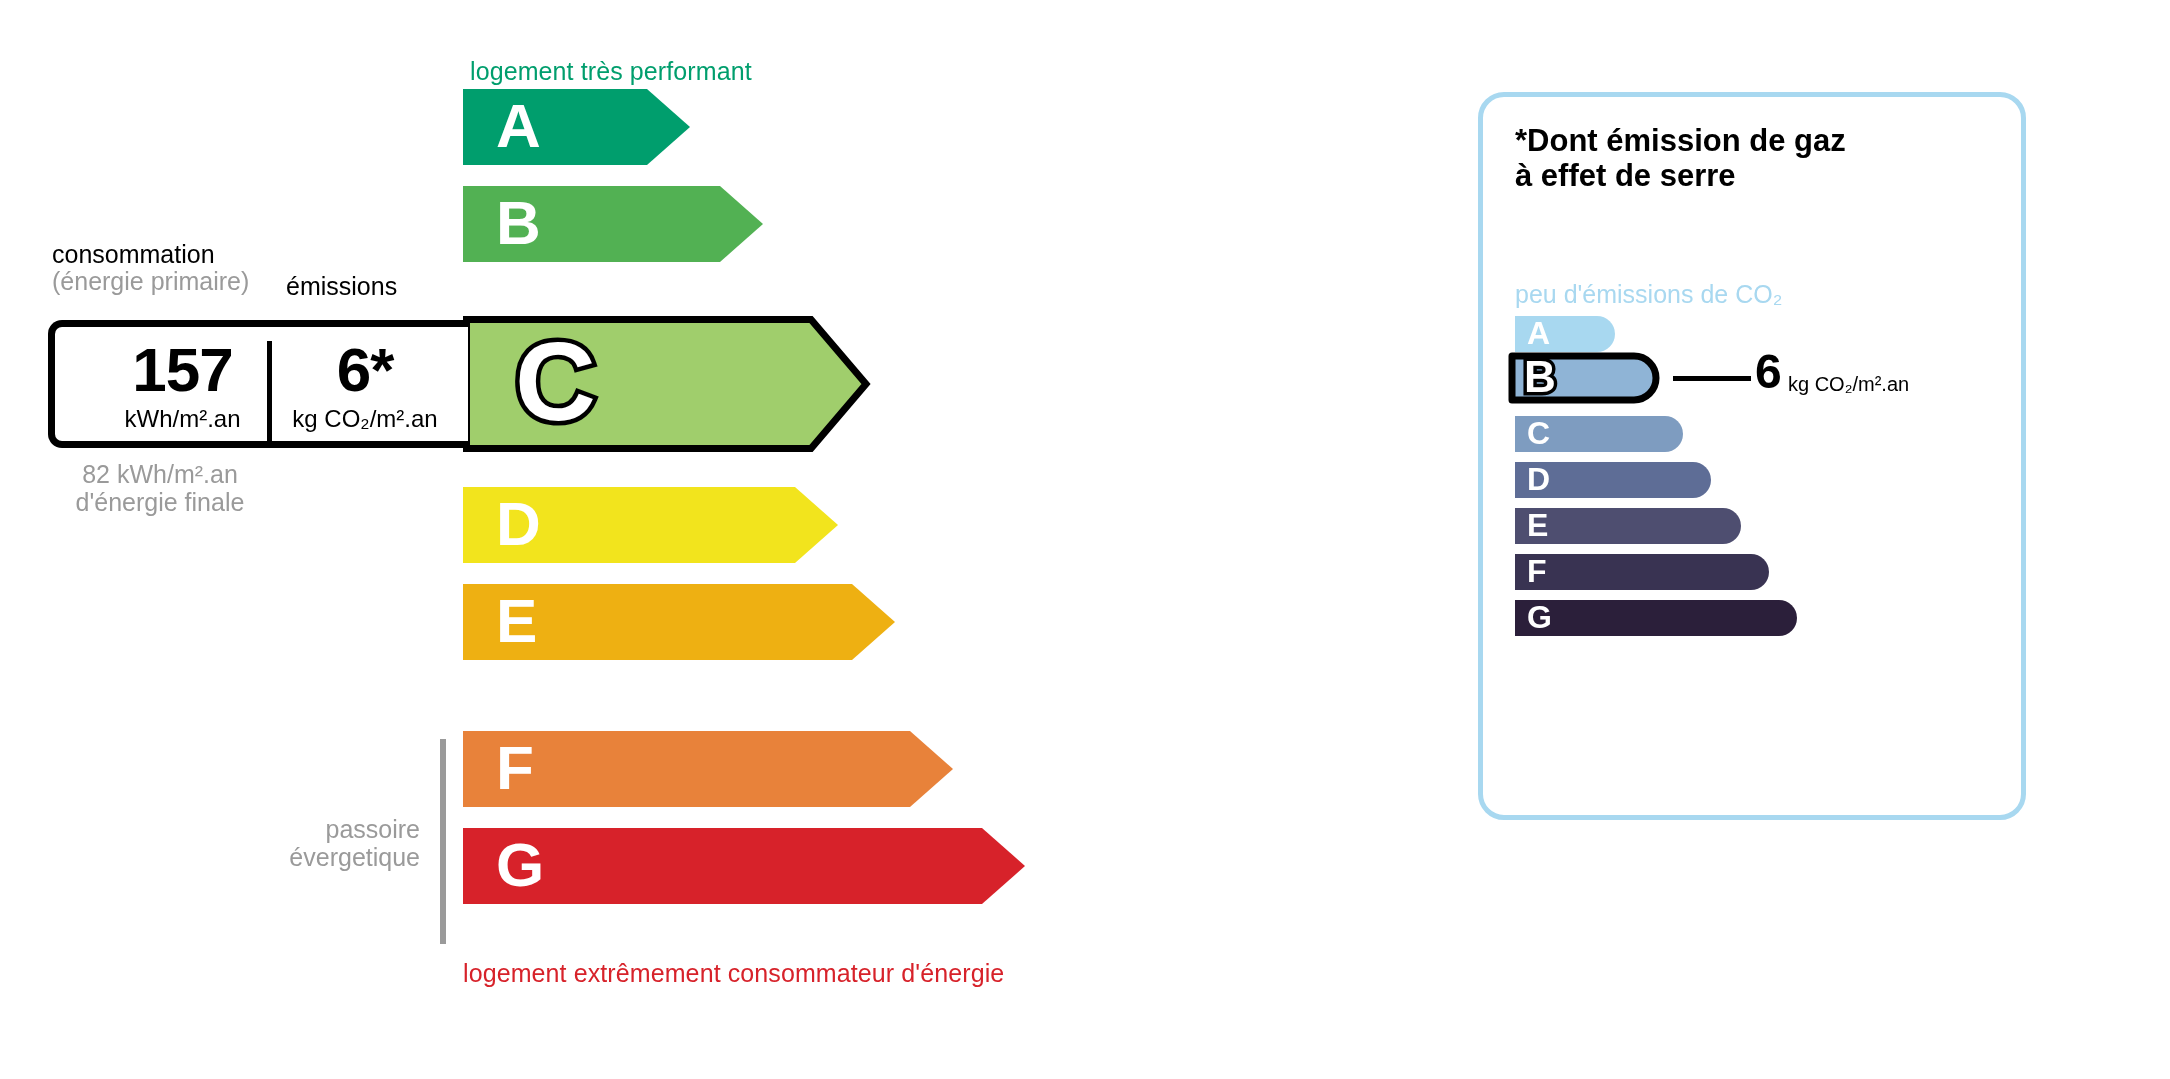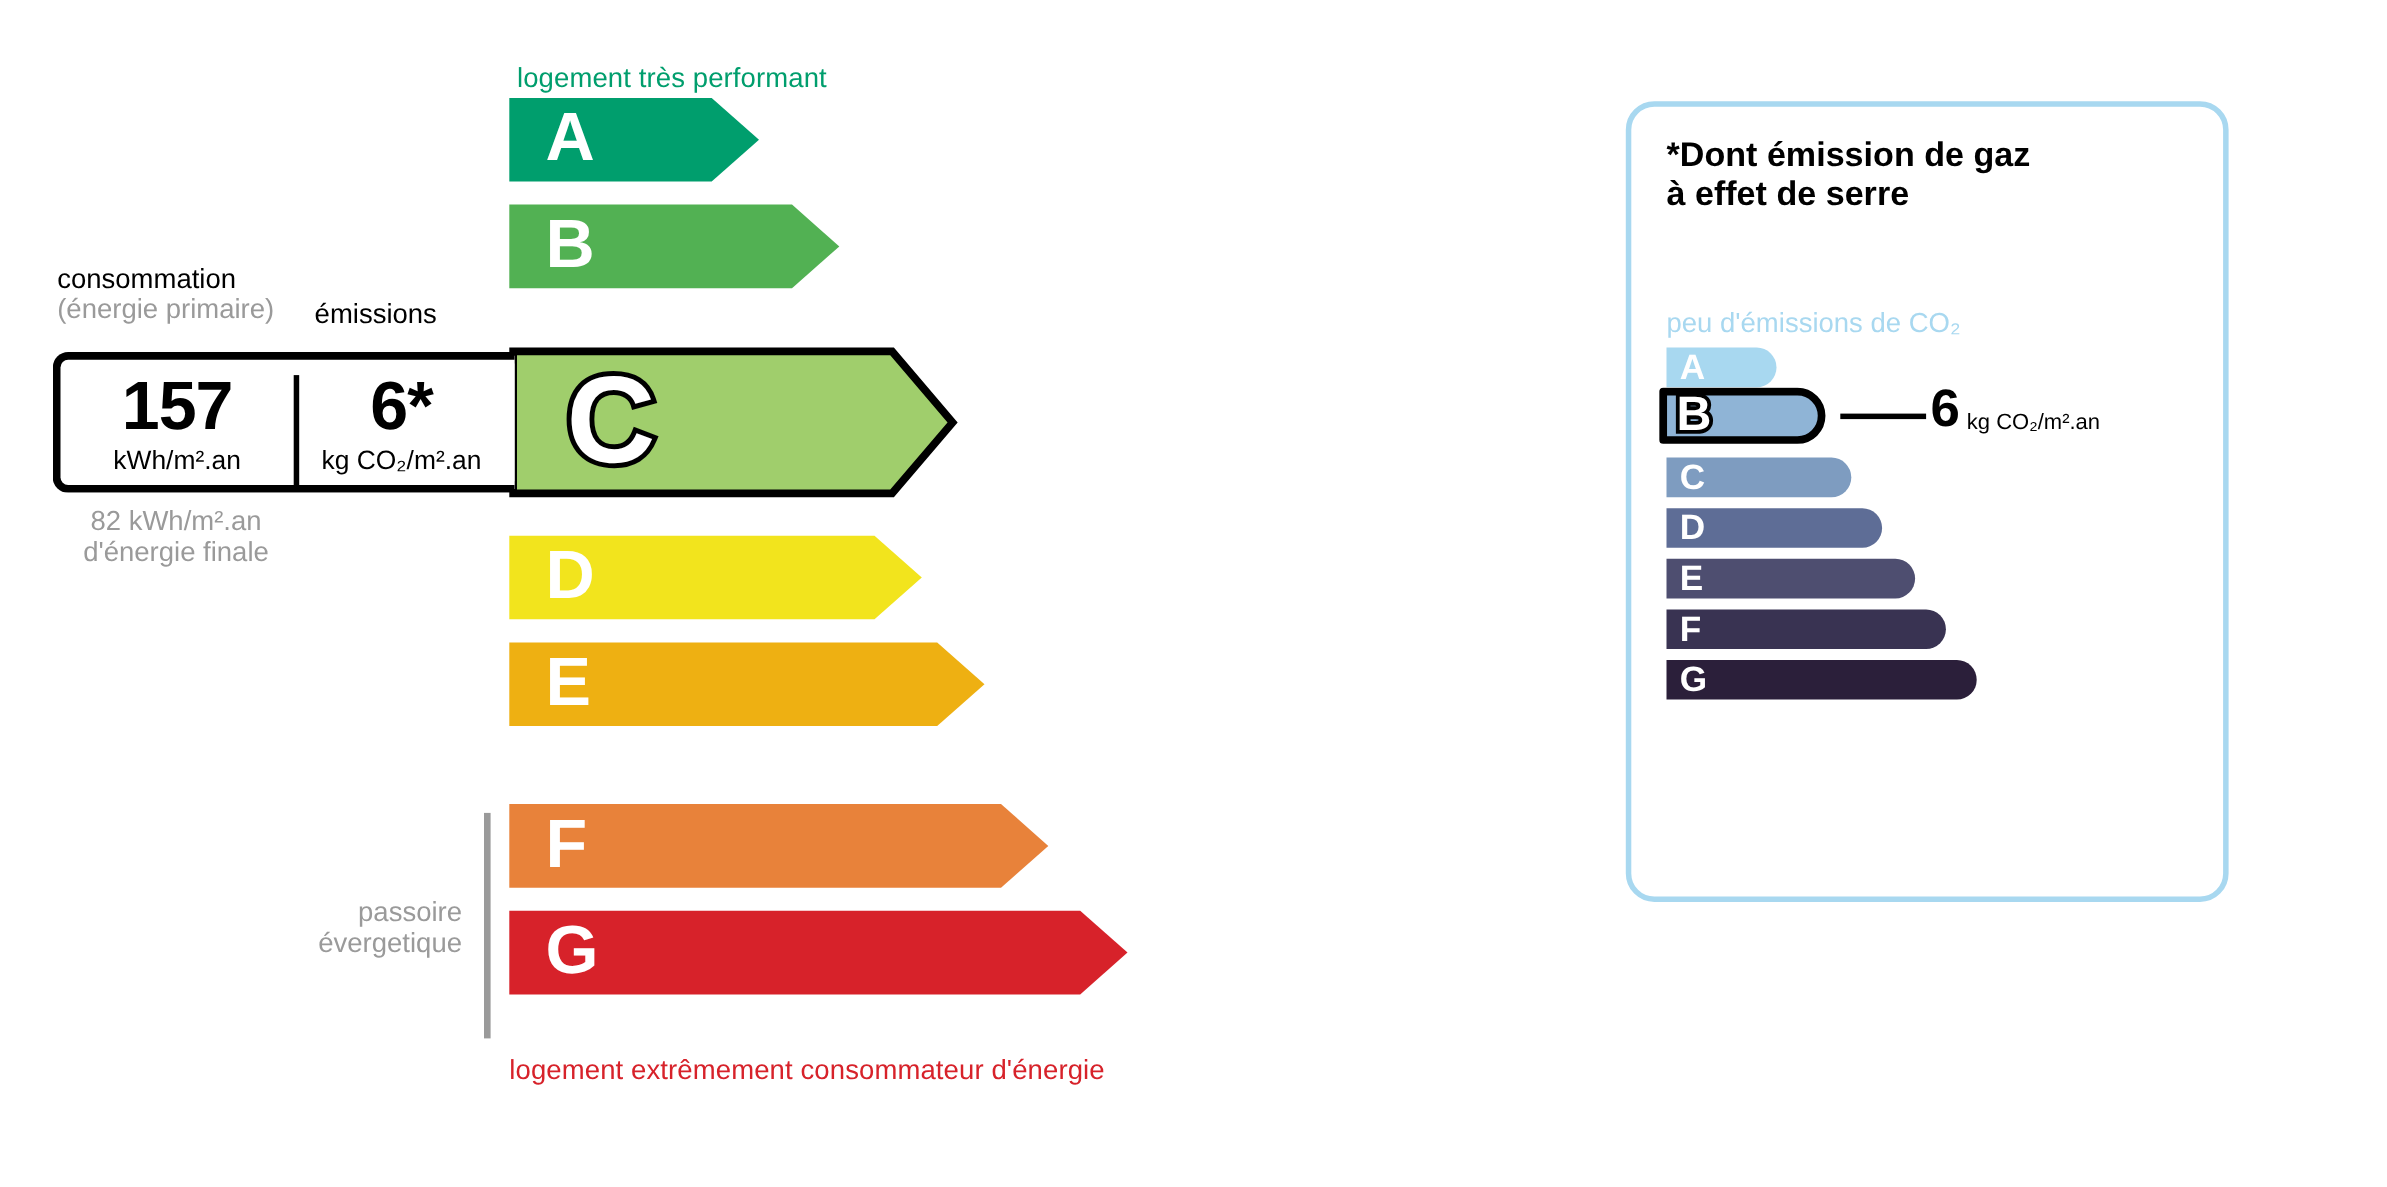--- a/index.html
+++ b/index.html
@@ -97,21 +97,21 @@
     background: #ffffff;
     box-sizing: border-box;
     z-index: 3;
   }
   .value-cell {
     position: absolute;
     top: 0;
     height: 100%;
     text-align: center;
   }
-  #cell-consumption { left: 0;   width: 212px; }
+  #cell-consumption { left: 0;   width: 212px; padding-left: 43px; }
   #cell-emissions   { left: 214px; width: 192px; }
   .value-number {
     position: absolute;
     left: 0; right: 0;
     top: 12px;
     font-size: 62px;
     font-weight: bold;
     color: #000000;
     line-height: 1;
     letter-spacing: -1px;

